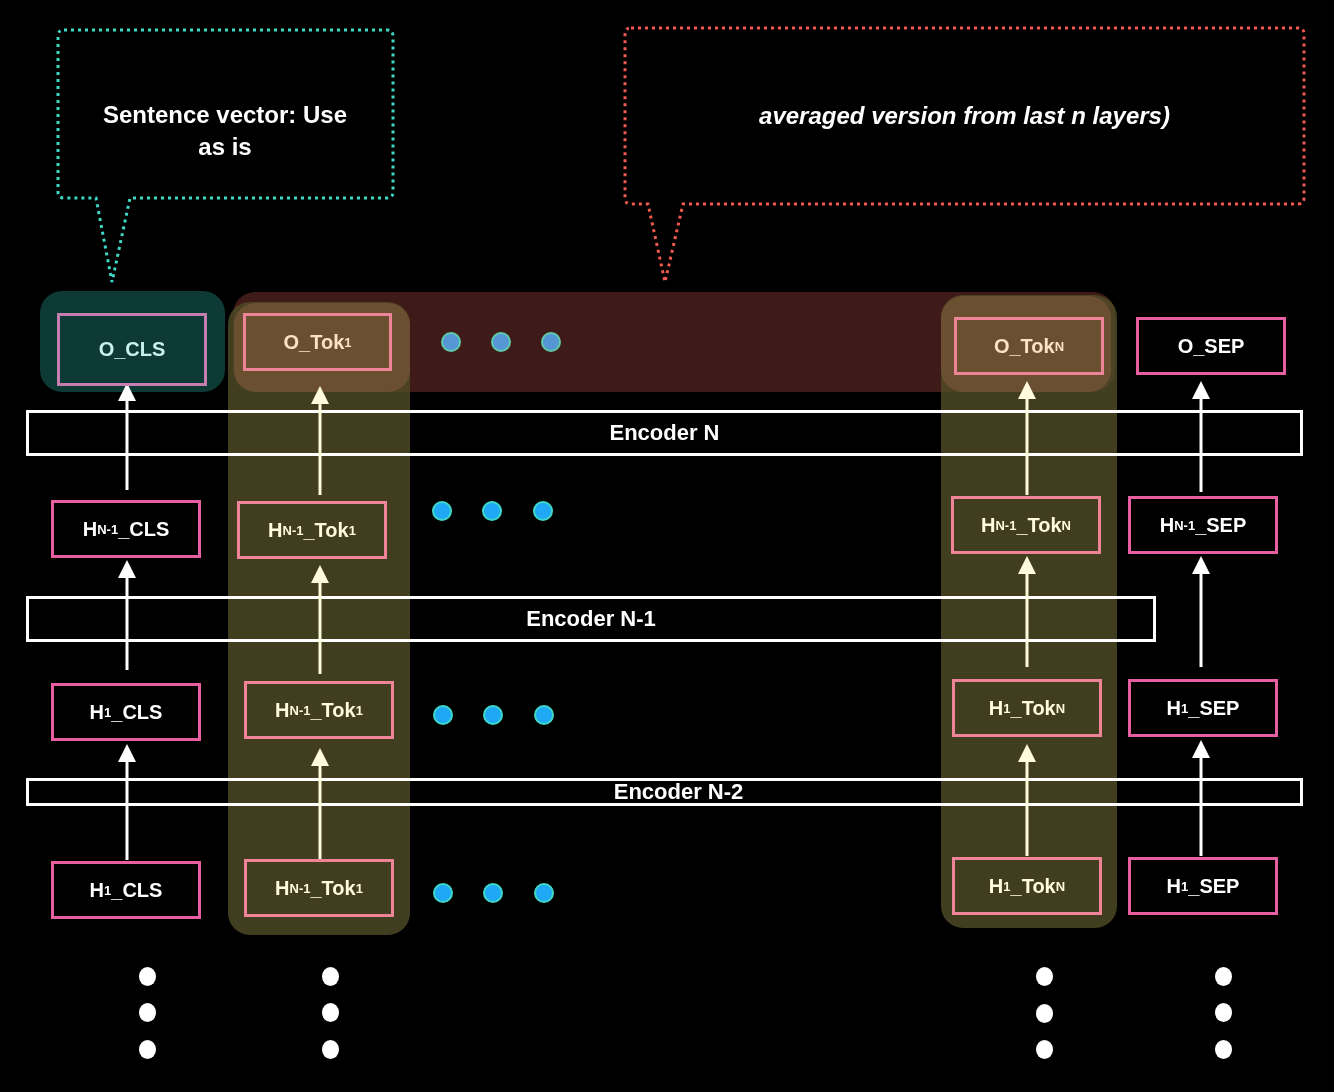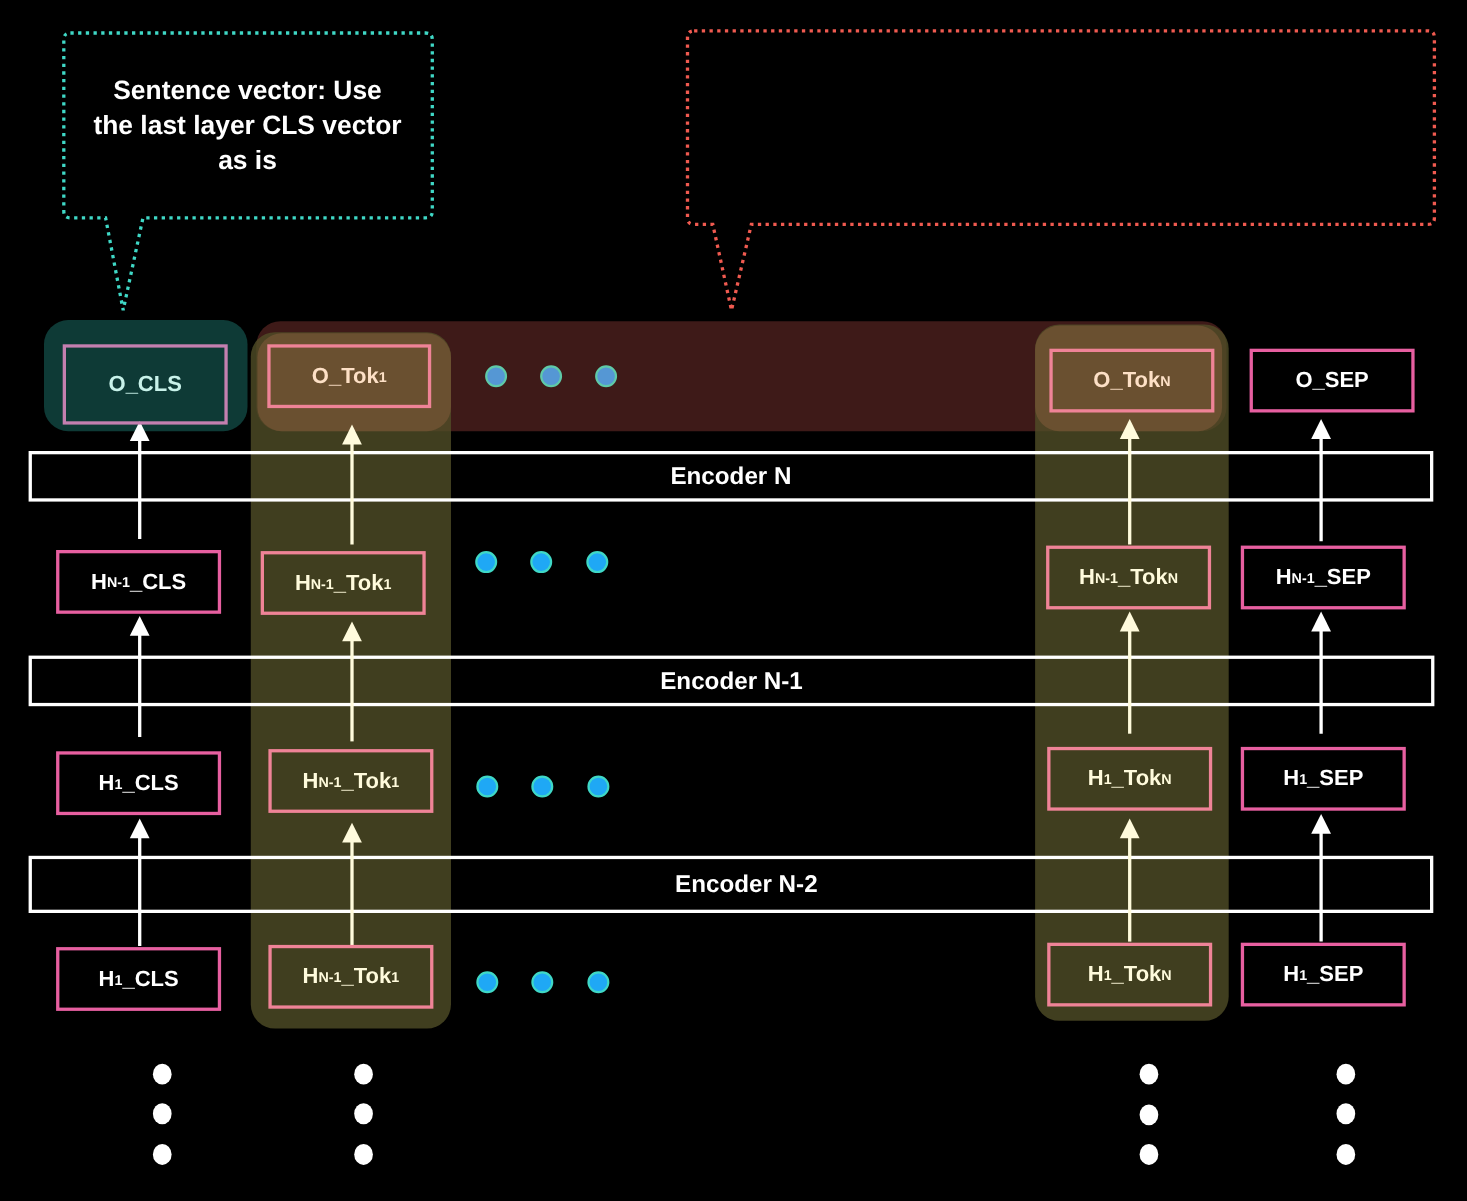--- a/index.html
+++ b/index.html
@@ -1,19 +1,19 @@
 <!DOCTYPE html>
 <html><head>
 <meta charset="utf-8">
 <style>
   html, body { margin: 0; padding: 0; background: #000; }
   body { width: 1334px; height: 1092px; position: relative; overflow: hidden;
          font-family: "Liberation Sans", sans-serif; color: #fff; }
   .abs { position: absolute; box-sizing: border-box; }
-  .callout-text { font-weight: bold; font-size: 24px; line-height: 32px; text-align: center; color: #fff; }
+  .callout-text { font-weight: bold; font-size: 24px; line-height: 32px; text-align: center; color: #fff; margin-top: 32px; }
   .callout-text em { font-style: italic; }
   .node { display: flex; align-items: center; justify-content: center; font-weight: bold;
           font-size: 20px; border: 3px solid #e75fa0; }
   .node sub { font-size: 13px; vertical-align: -3px; }
   .node.tok { border-color: #ef8397; color: #fffbdc; }
   .encoder { border: 3px solid #fff; display: flex; align-items: center; justify-content: center;
              font-weight: bold; font-size: 22px; }
   .dot-blue { width: 20px; height: 20px; border-radius: 50%; background: #1fa8f5; border: 2px solid #3fd8c6; }
   .dot-top { width: 20px; height: 20px; border-radius: 50%; background: #5597d4; border: 2px solid #5fcaa8; }
   .dot-white { width: 17px; height: 19px; border-radius: 50%; background: #fff; }
@@ -28,33 +28,33 @@
 <div class="abs" style="left:234px;top:303px;width:176px;height:89px;border-radius:22px 22px 22px 22px;background:#6a5030;"></div>
 <div class="abs" style="left:941px;top:296px;width:170px;height:96px;border-radius:22px;background:#6a5030;"></div>
 
 <svg class="abs" style="left:0;top:0;" width="1334" height="300">
   <path d="M64,30 L387,30 Q393,30 393,36 L393,192 Q393,198 387,198 L130,198 L112,282 L96,198 L64,198 Q58,198 58,192 L58,36 Q58,30 64,30 Z" fill="none" stroke="#3fd8c6" stroke-width="3" stroke-dasharray="3,4"></path>
   <path d="M631,28 L1298,28 Q1304,28 1304,34 L1304,198 Q1304,204 1298,204 L683,204 L665,282 L648,204 L631,204 Q625,204 625,198 L625,34 Q625,28 631,28 Z" fill="none" stroke="#f05a50" stroke-width="3" stroke-dasharray="3,4"></path>
 </svg>
 
 <div class="abs callout-text" style="left:60px;top:67px;width:330px;">
   <div>Sentence vector: Use</div>
-  <div>the last layer CLS vector</div>
   <div>as is</div>
 </div>
 <div class="abs callout-text" style="left:628px;top:68px;width:673px;">
+  <div><em>averaged version from last n layers)</em></div>
 </div>
 
 <div class="abs encoder" style="left:26px;top:410px;width:1277px;height:46px;justify-content:center;">
   <span>Encoder N</span>
   </div>
-<div class="abs encoder" style="left:26px;top:596px;width:1278px;height:46px;">
+<div class="abs encoder" style="left:26px;top:596px;width:1130px;height:46px;">
   <span>Encoder N-1</span>
   </div>
-<div class="abs encoder" style="left:26px;top:778px;width:1277px;height:52px;padding-left:28px;">
+<div class="abs encoder" style="left:26px;top:778px;width:1277px;height:28px;padding-left:28px;">
   <span>Encoder N-2</span>
   </div>
 
 <svg class="abs" style="left:0;top:0;" width="1334" height="1092">
   <defs>
     <marker id="aw" markerWidth="8" markerHeight="8" refX="4" refY="7" orient="auto" markerUnits="userSpaceOnUse" viewBox="0 0 8 8">
         <path d="M0,8 L4,0 L8,8 Z" fill="#fff"></path>
       </marker>
   </defs>
   <g stroke="#fff" stroke-width="3" fill="none">

